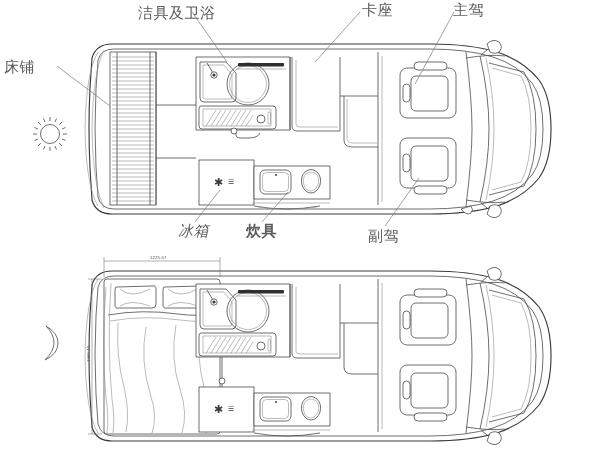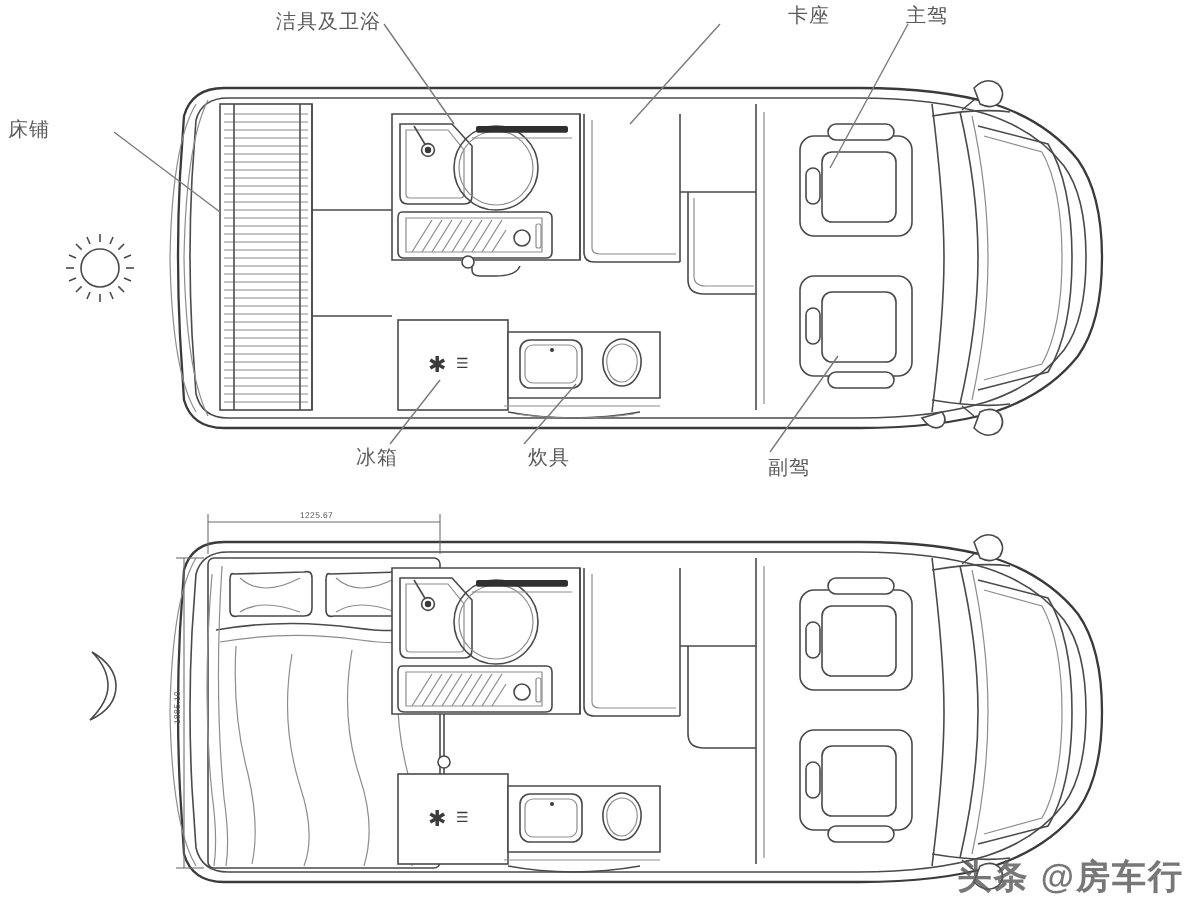--- a/index.html
+++ b/index.html
@@ -3,21 +3,21 @@
 <meta charset="utf-8">
 <style>
   html,body{margin:0;padding:0;}
   body{
     width:600px;height:460px;background:#ffffff;
     font-family:"Liberation Serif","DejaVu Serif",serif;
     overflow:hidden;position:relative;
   }
   #root{position:absolute;left:0;top:0;width:600px;height:460px;}
   .lbl{
-    position:absolute;font-size:10px;color:#5b5b5b;
+    position:absolute;font-size:15px;color:#5b5b5b;
     letter-spacing:.5px;white-space:nowrap;user-select:none;
   }
   svg.layer{position:absolute;left:0;top:0;width:600px;height:460px;}
   .ln{fill:none;stroke:#4a4a4a;stroke-width:.8;}
   .ln2{fill:none;stroke:#3a3a3a;stroke-width:1.15;}
   .lnt{fill:none;stroke:#8d8d8d;stroke-width:.6;}
   .lead{fill:none;stroke:#7a7a7a;stroke-width:.7;}
   .fillw{fill:#ffffff;stroke:#4a4a4a;stroke-width:.8;}
   .slab{fill:#2f2f2f;stroke:none;}
   .dim{fill:none;stroke:#6f6f6f;stroke-width:.55;}
@@ -324,20 +324,19 @@
           <line x1="12" y1="5" x2="15.5" y2="6.5"></line>
       </g>
     </g>
     <g transform="translate(48,343)">
       <path class="ln" d="M-2 -17 Q10 -10 10 0 Q10 11 -3 17 Q6 8 6 0 Q6 -9 -2 -17 Z"></path>
     </g>
   </svg>
 
   <div class="lbl" style="left:4px;top:58px;">床铺</div>
   <div class="lbl" style="left:138px;top:4px;">洁具及卫浴</div>
-  <div class="lbl" style="left:362px;top:1px;margin-left:32px;">卡座</div>
+  <div class="lbl" style="left:362px;top:1px;">卡座</div>
   <div class="lbl" style="left:453px;top:1px;">主驾</div>
-  <div class="lbl" style="left:178px;top:222px;">冰箱</div>
-  <div class="lbl" style="left:264px;top:222px;">炊具</div>
-  <div class="lbl" style="left:384px;top:227px;text-align:center;">副驾</div>
-
-  <div class="wm">头条 @房车行</div>
+  <div class="lbl" style="left:178px;top:222px;font-style:italic;">冰箱</div>
+  <div class="lbl" style="left:246px;top:222px;font-weight:bold;">炊具</div>
+  <div class="lbl" style="left:368px;top:227px;text-align:center;">副驾</div>
+
 </div>
 
 </body></html>

